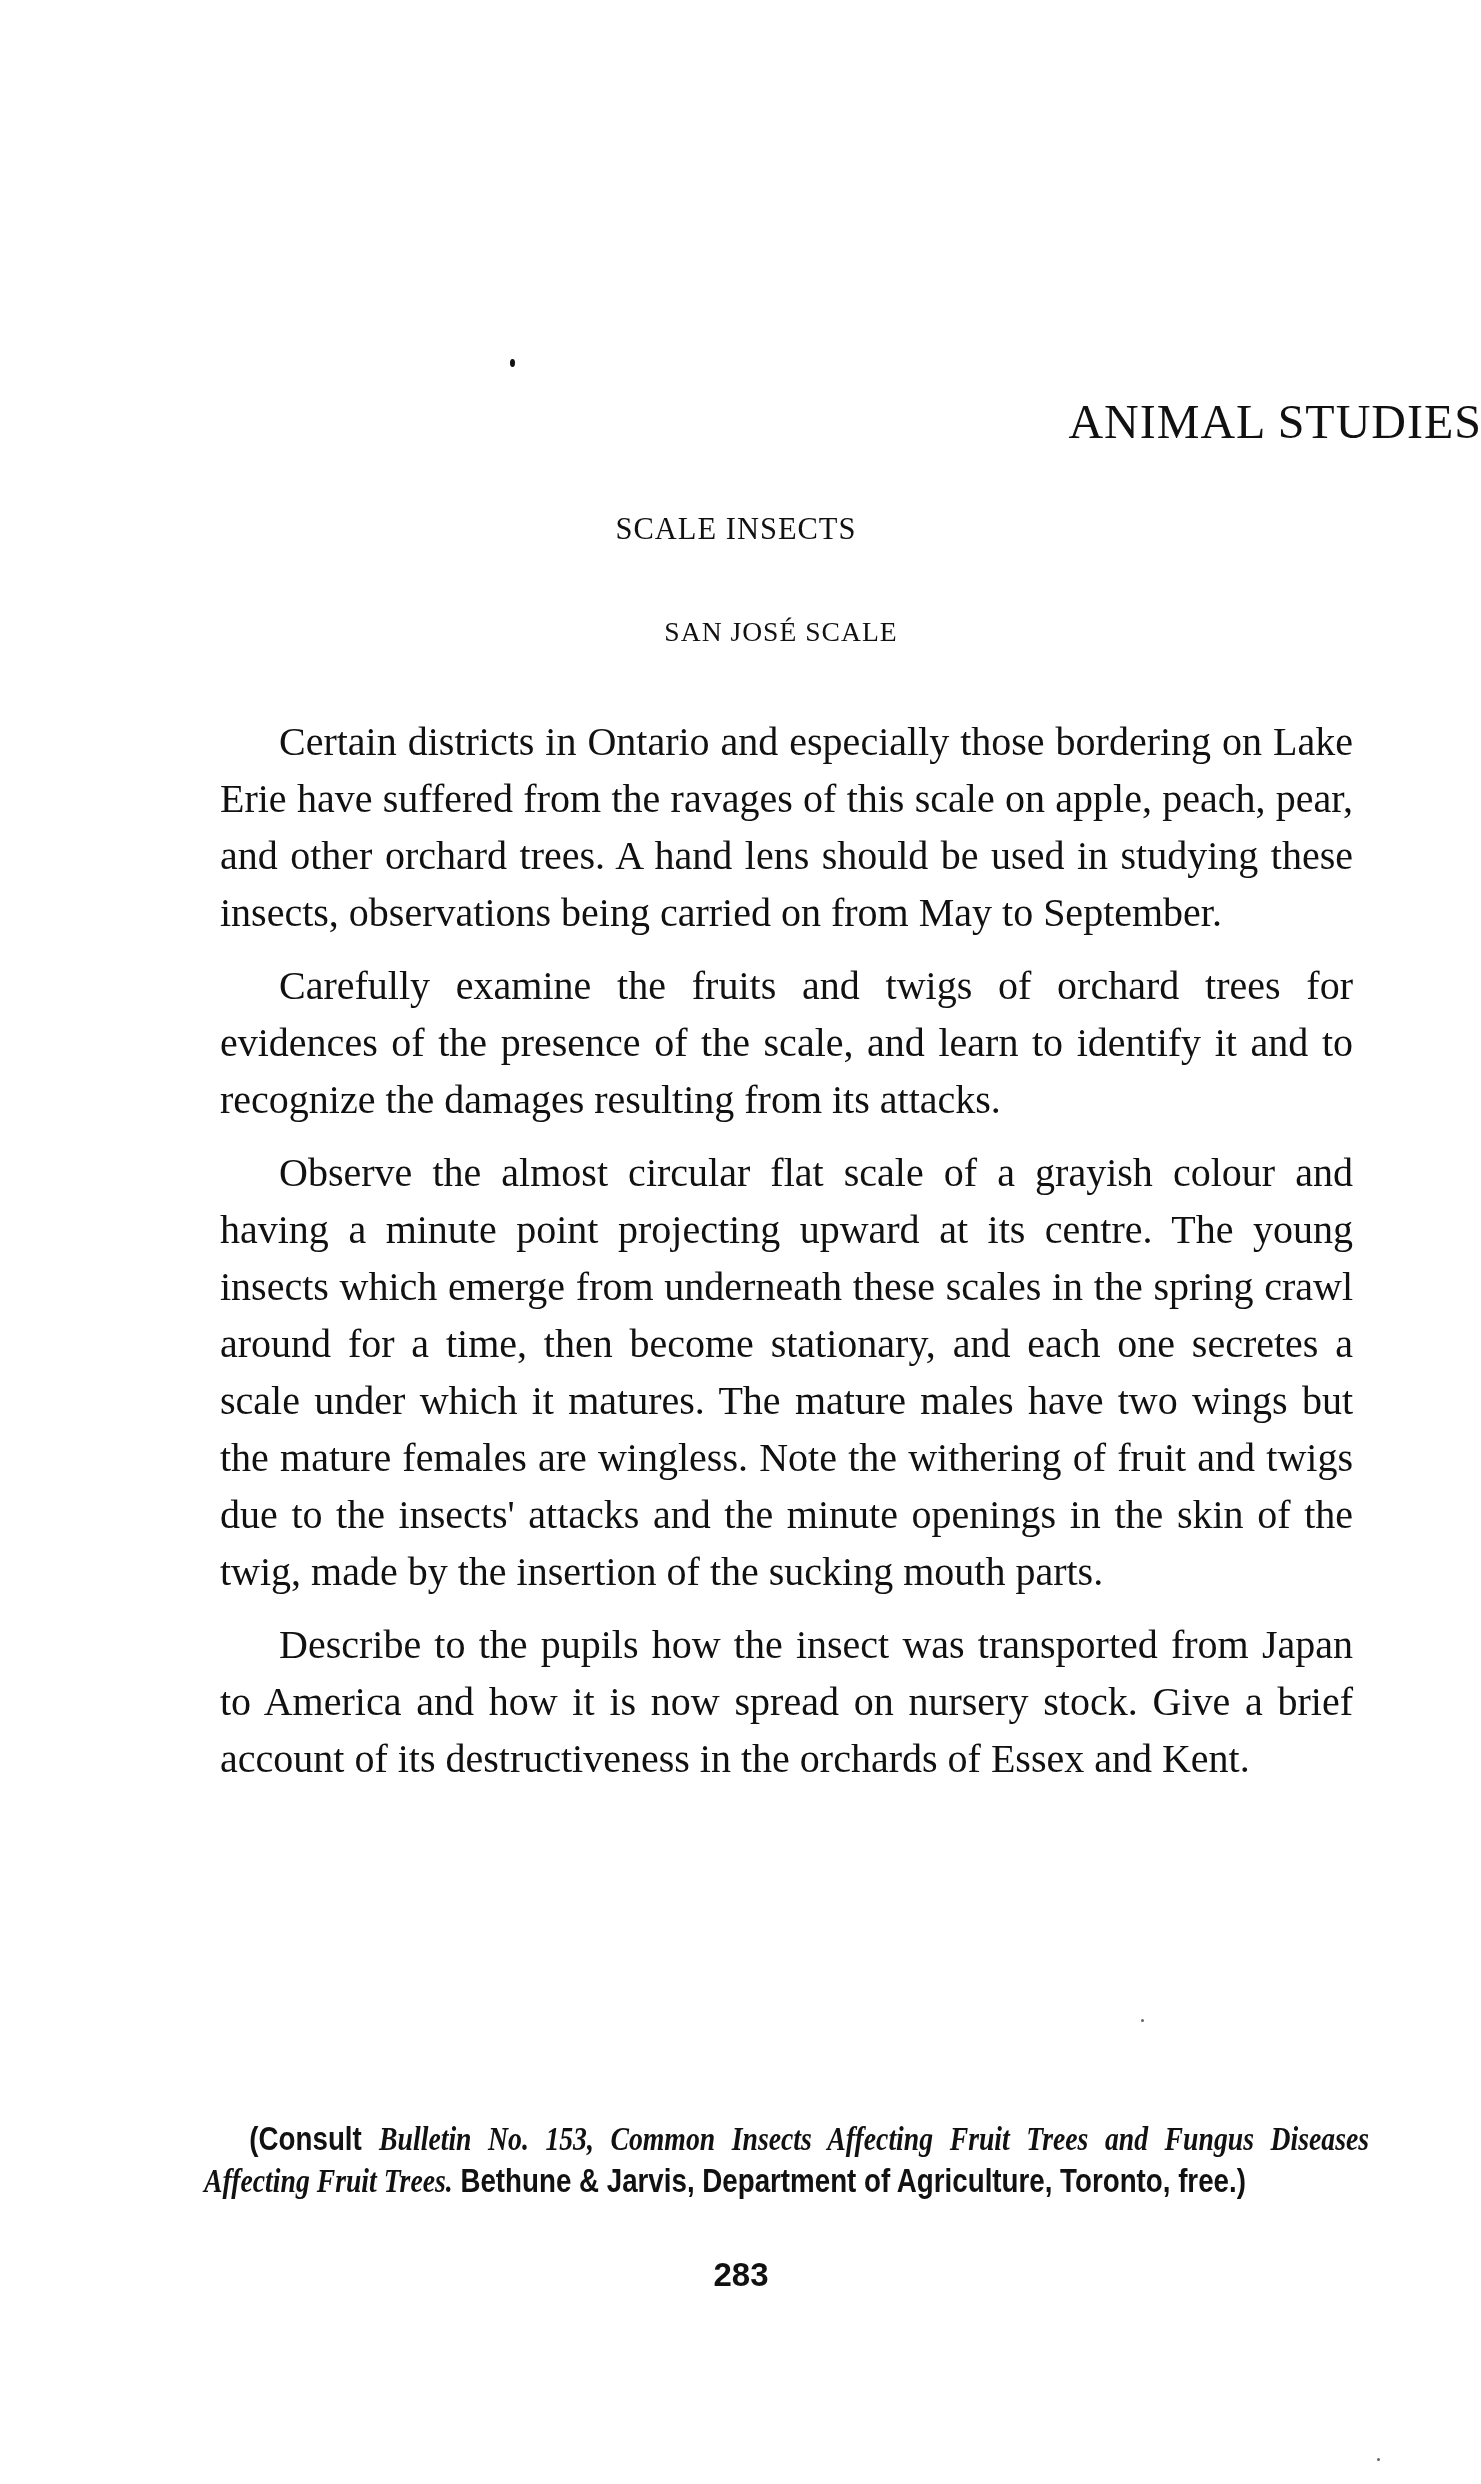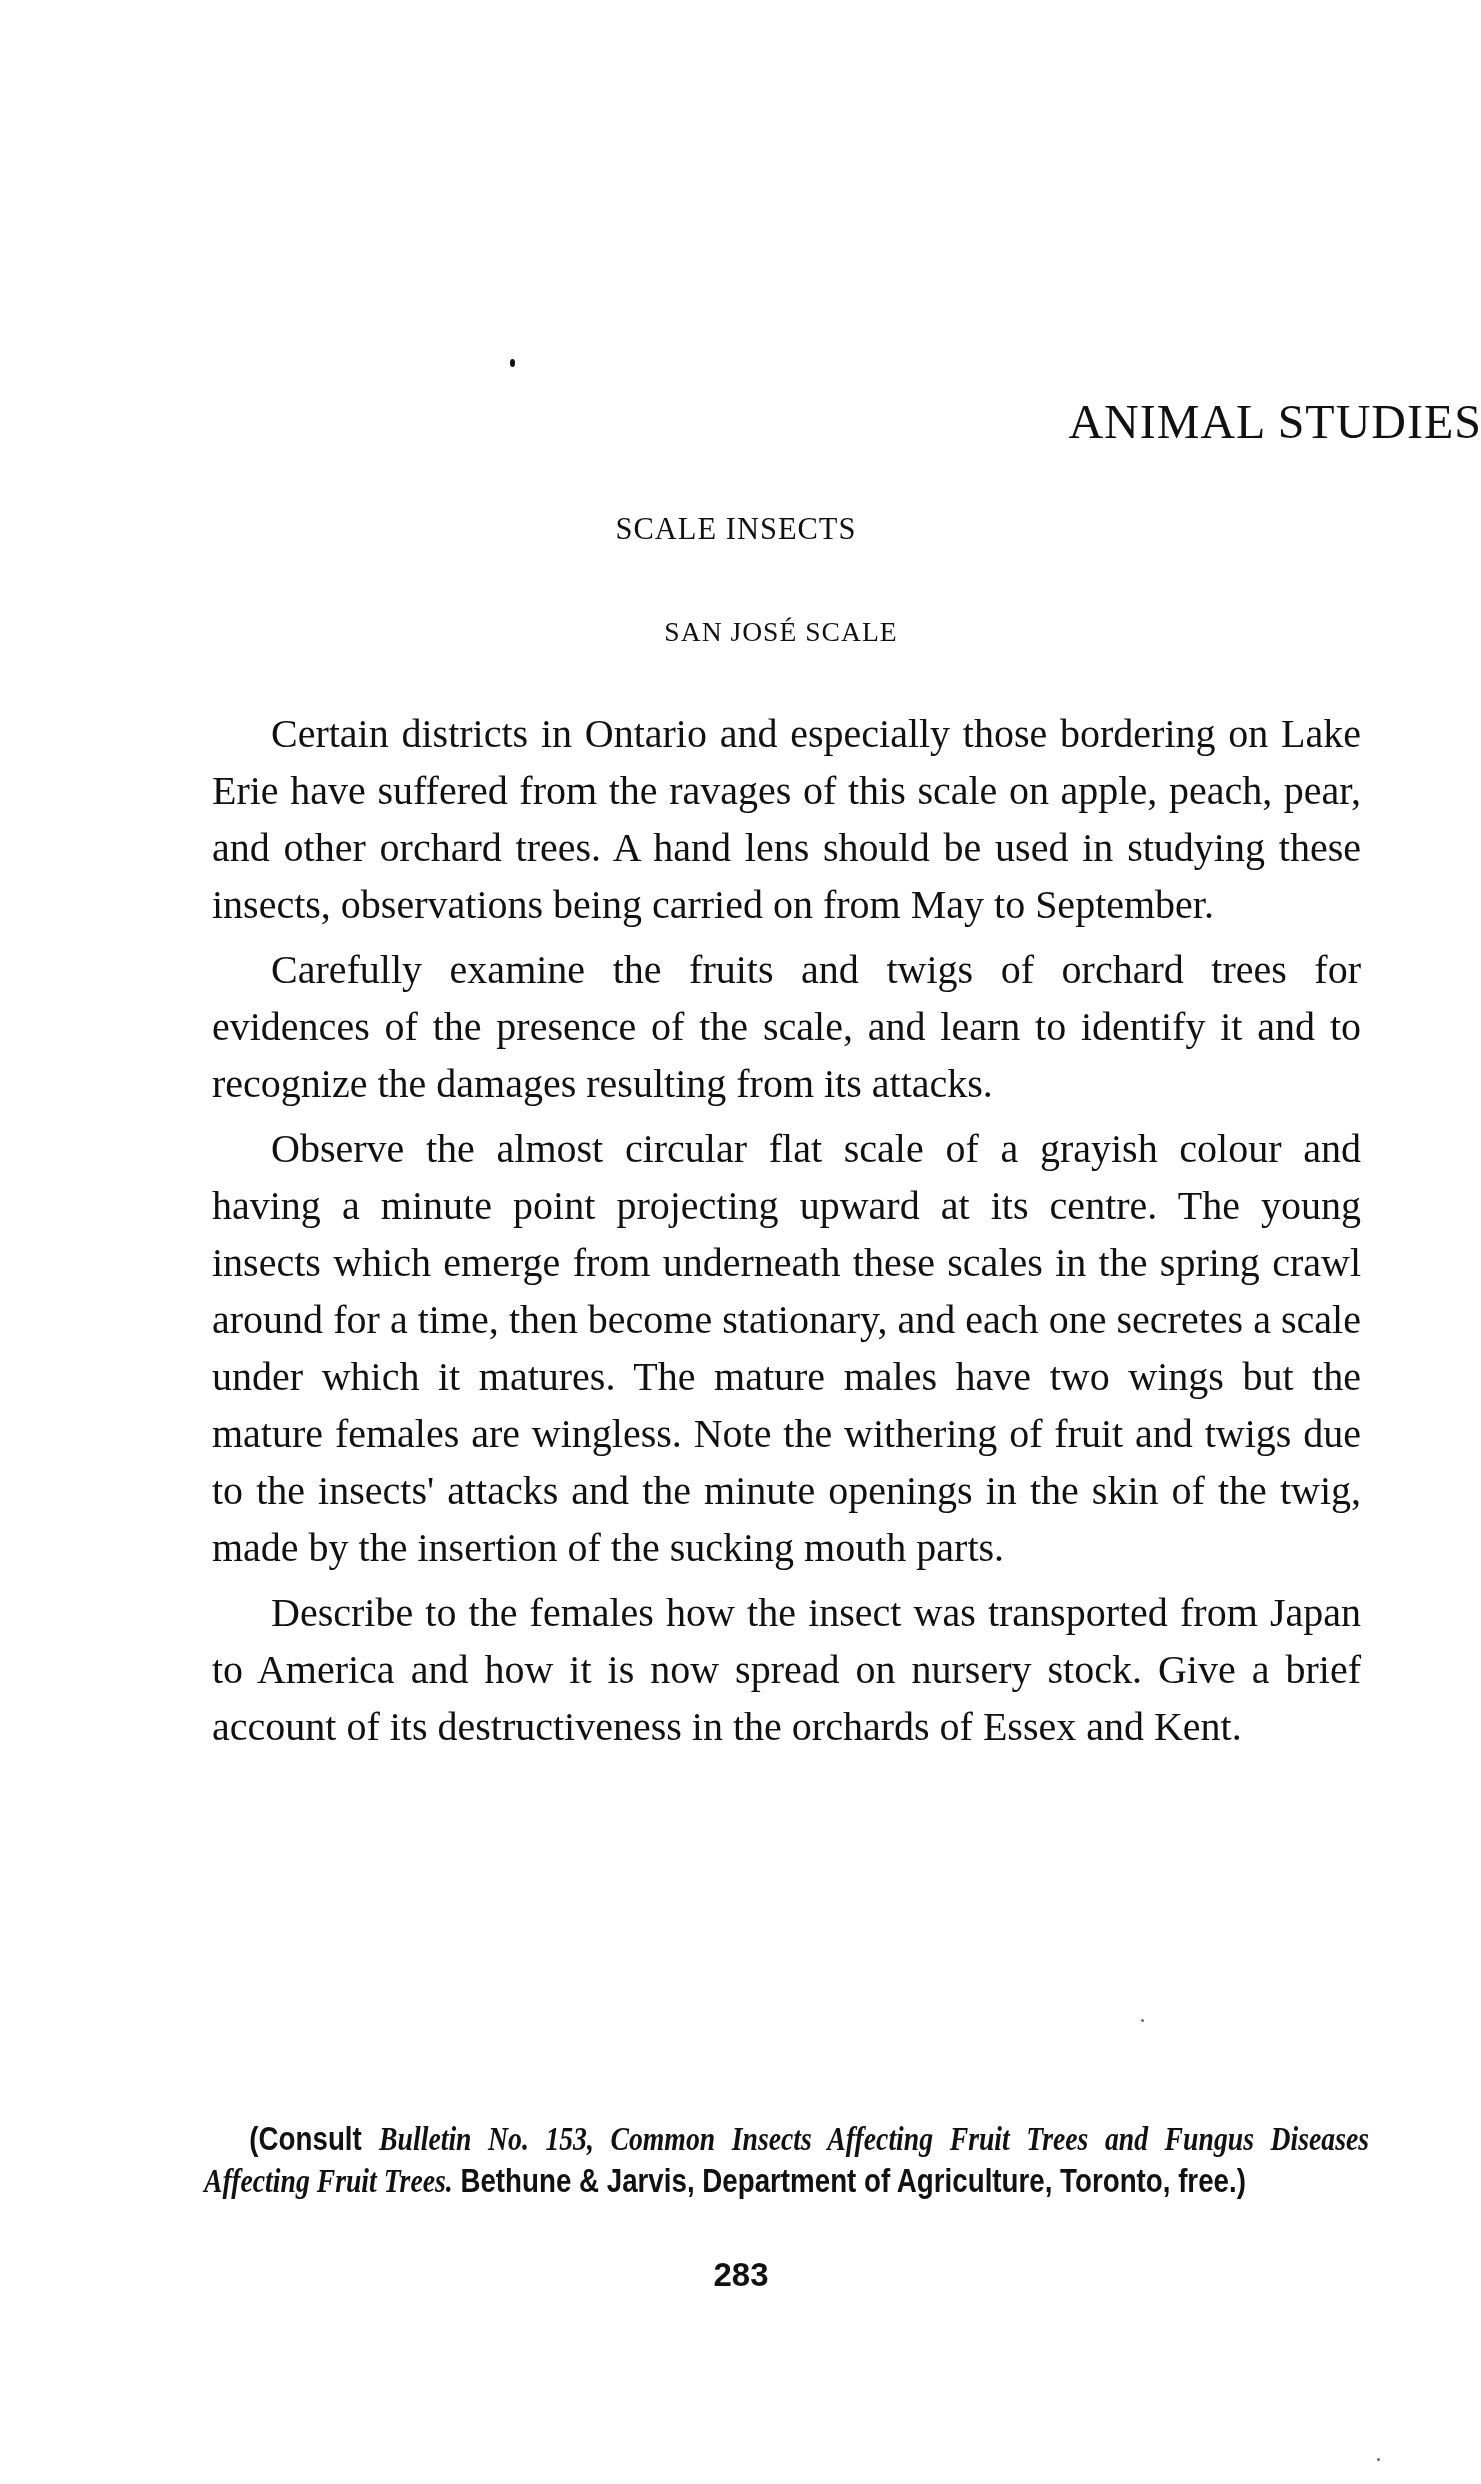--- a/index.html
+++ b/index.html
@@ -2,40 +2,40 @@
 <html><head>
 <meta charset="utf-8">
 <style>
   html, body { margin:0; padding:0; background:#ffffff; }
   body { width:1482px; height:2484px; position:relative; overflow:hidden; color:#111; font-family:"Liberation Serif", "DejaVu Serif", serif; }
   .dot { position:absolute; left:510px; top:359px; width:4.9px; height:7.9px; background:#111; border-radius:50%; }
   .h1 { position:absolute; top:394px; left:0; width:1482px; text-align:right; font-size:48px; letter-spacing:1px; }
   .h2 { position:absolute; top:512px; left:0; width:1472px; text-align:center; font-size:30.5px; letter-spacing:1px; }
   .h3 { position:absolute; top:616px; left:0; width:1482px; text-align:center; font-size:27.6px; letter-spacing:1px;margin-left:40px; }
   .body { position:absolute; left:204px; top:697px; width:1165px; font-size:40px; line-height:57px; text-align:justify; }
-  .body p { margin:8px; text-indent:59px; }
+  .body p { margin:16px; text-indent:59px; }
   .cite { position:absolute; left:204px; top:2118px; width:1165px; font-size:33px; line-height:41px; text-align:justify; font-family:"Liberation Sans", "DejaVu Sans", sans-serif; font-weight:bold; transform:scaleX(0.84); transform-origin:left top; width:1387px; }
   .cite p { margin:0; text-indent:54px; }
   .cite i { font-family:"Liberation Serif", serif; font-weight:bold; }
   .pagenum { position:absolute; top:2256px; left:0; width:1482px; text-align:center; font-size:33px; font-weight:bold; font-family:"Liberation Sans", sans-serif; }
   .speck { position:absolute; width:3px; height:3px; background:#666; border-radius:50%; }
 </style>
 </head>
 <body>
 
 <div class="dot"></div>
 <div class="h1">ANIMAL STUDIES</div>
 <div class="h2">SCALE INSECTS</div>
 <div class="h3">SAN JOSÉ SCALE</div>
 
 <div class="body">
   <p>Certain districts in Ontario and especially those bordering on Lake Erie have suffered from the ravages of this scale on apple, peach, pear, and other orchard trees. A hand lens should be used in studying these insects, observations being carried on from May to September.</p>
   <p>Carefully examine the fruits and twigs of orchard trees for evidences of the presence of the scale, and learn to identify it and to recognize the damages resulting from its attacks.</p>
   <p>Observe the almost circular flat scale of a grayish colour and having a minute point projecting upward at its centre. The young insects which emerge from underneath these scales in the spring crawl around for a time, then become stationary, and each one secretes a scale under which it matures. The mature males have two wings but the mature females are wingless. Note the withering of fruit and twigs due to the insects' attacks and the minute openings in the skin of the twig, made by the insertion of the sucking mouth parts.</p>
-  <p>Describe to the females how the insect was transported from Japan to America and how it is now spread on nursery stock. Give a brief account of its destructiveness in the orchards of Essex and Kent.</p>
+  <p>Describe to the pupils how the insect was transported from Japan to America and how it is now spread on nursery stock. Give a brief account of its destructiveness in the orchards of Essex and Kent.</p>
 </div>
 
 <div class="cite">
   <p><span>(Consult </span><i>Bulletin No. 153, Common Insects Affecting Fruit Trees and Fungus Diseases Affecting Fruit Trees.</i><span> Bethune &amp; Jarvis, Department of Agriculture, Toronto, free.)</span></p>
 </div>
 
 <div class="pagenum">283</div>
 
 <div class="speck" style="left:1141px;top:2019px"></div>
 <div class="speck" style="left:1377px;top:2458px"></div>

